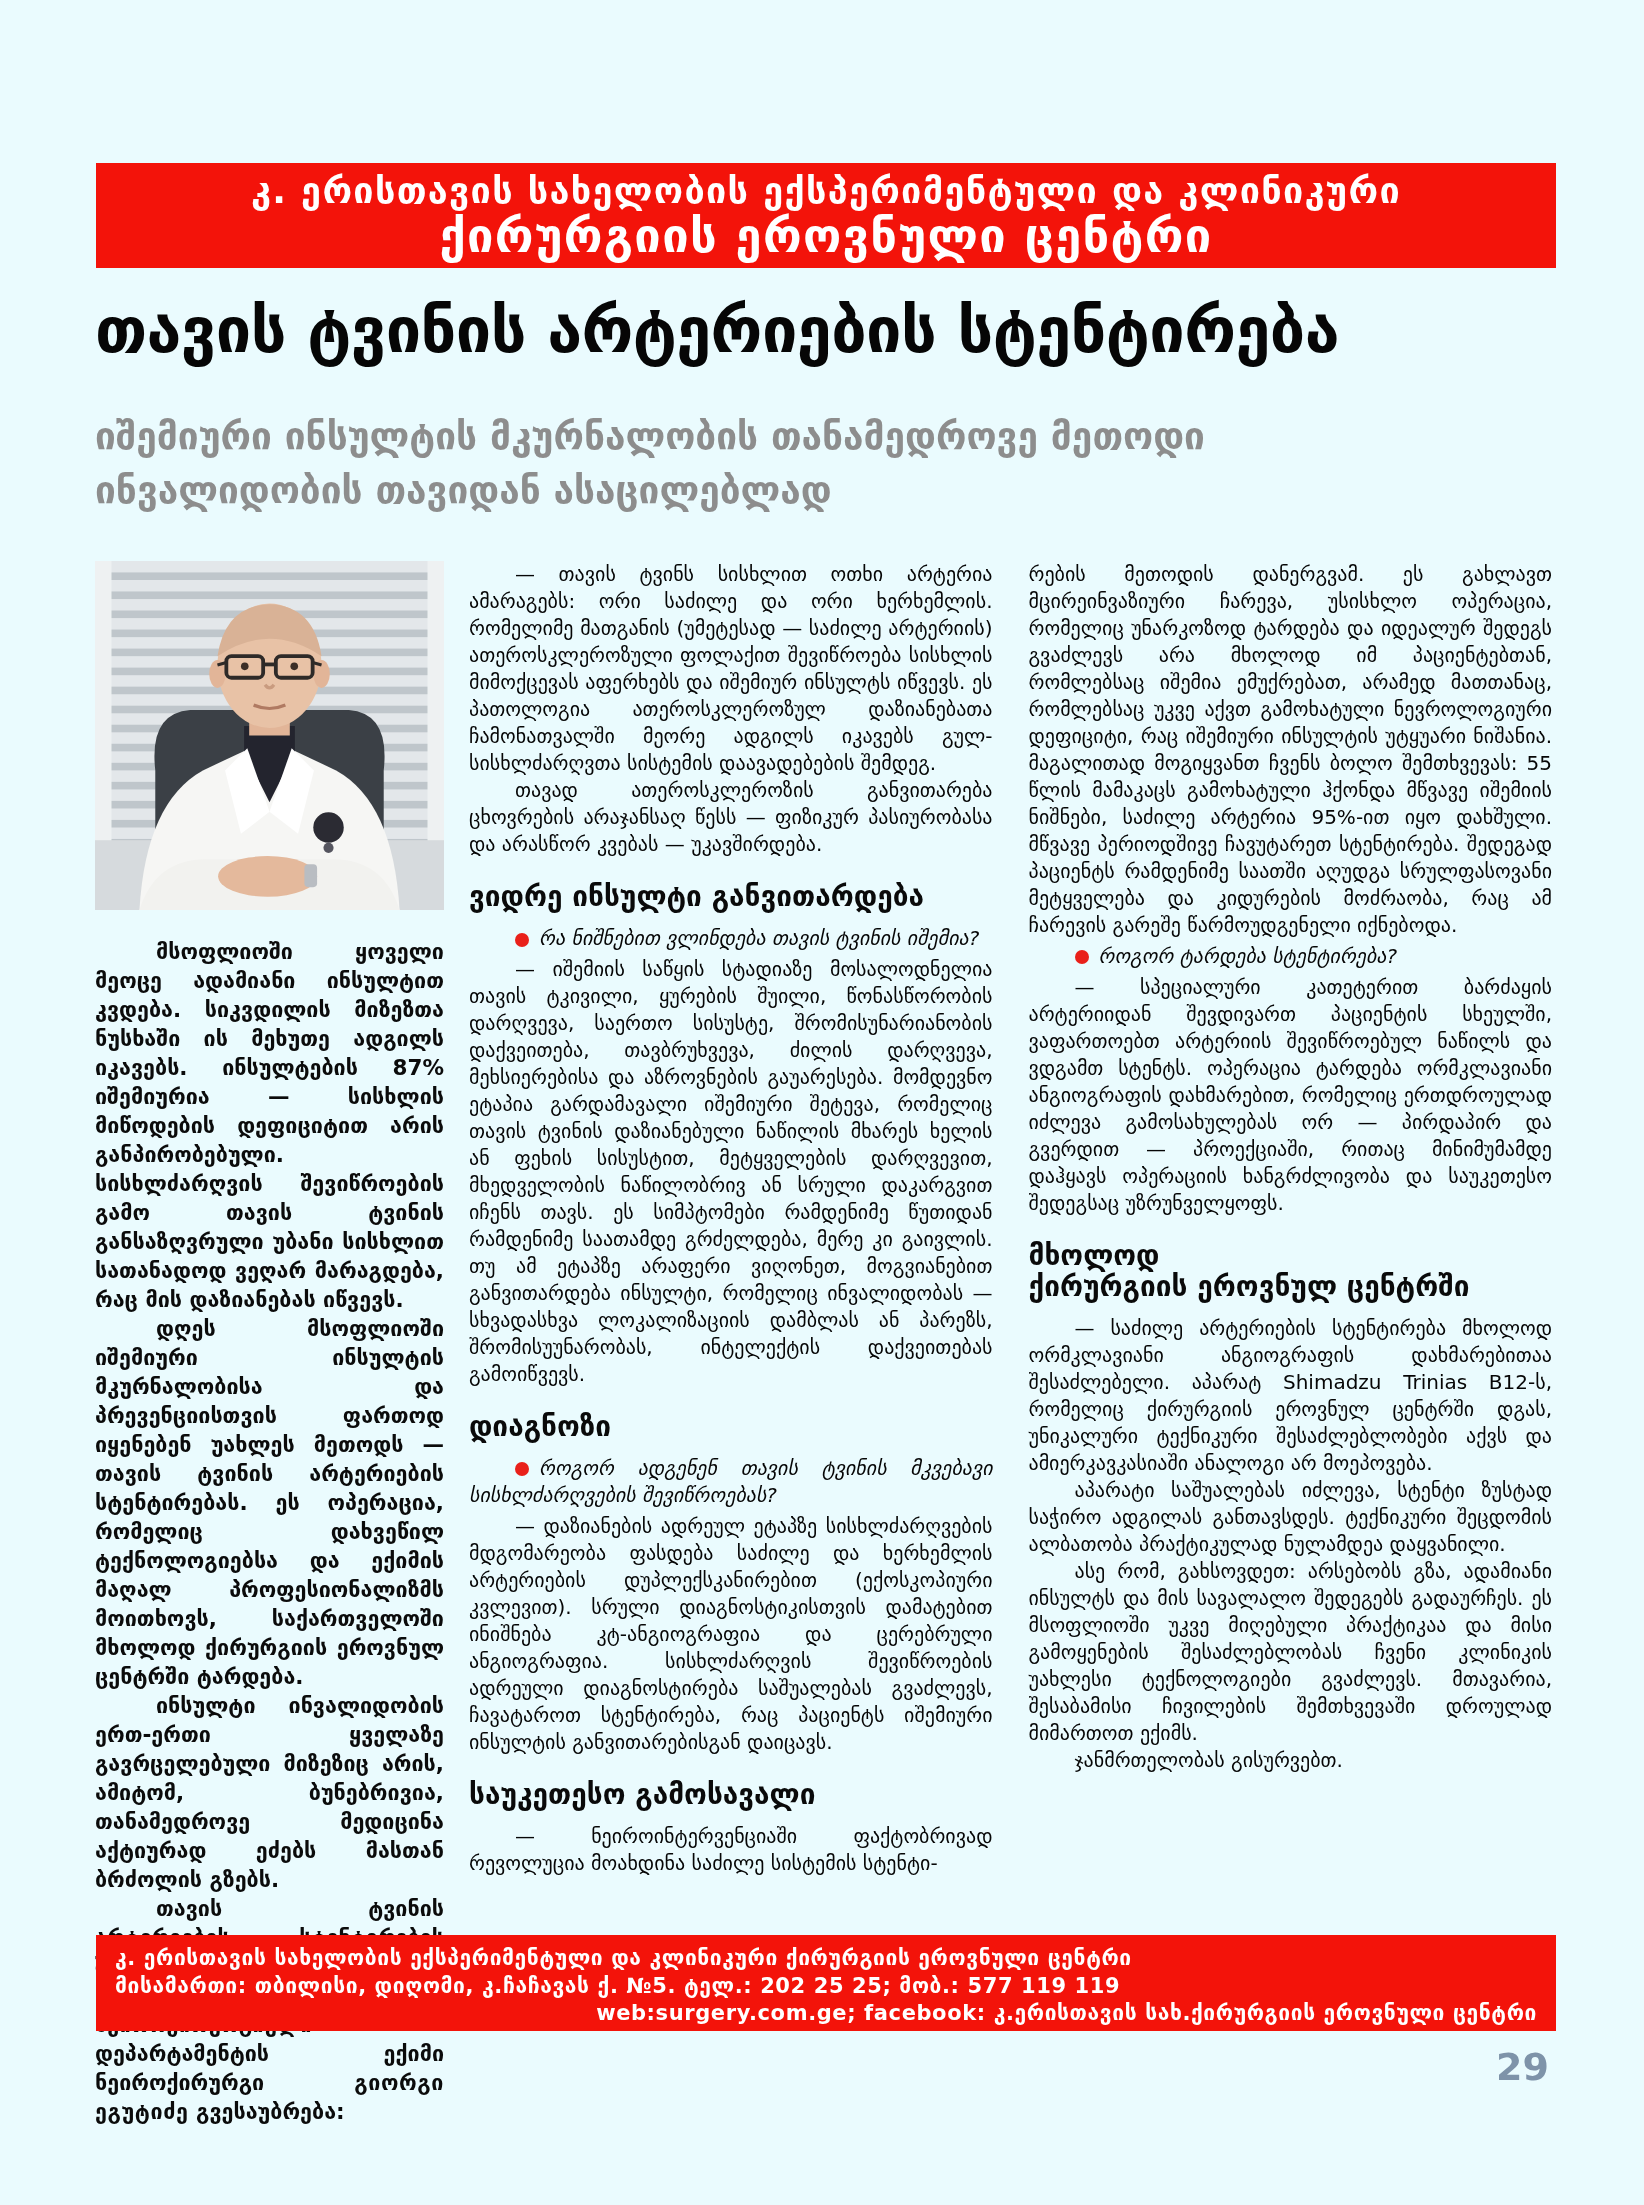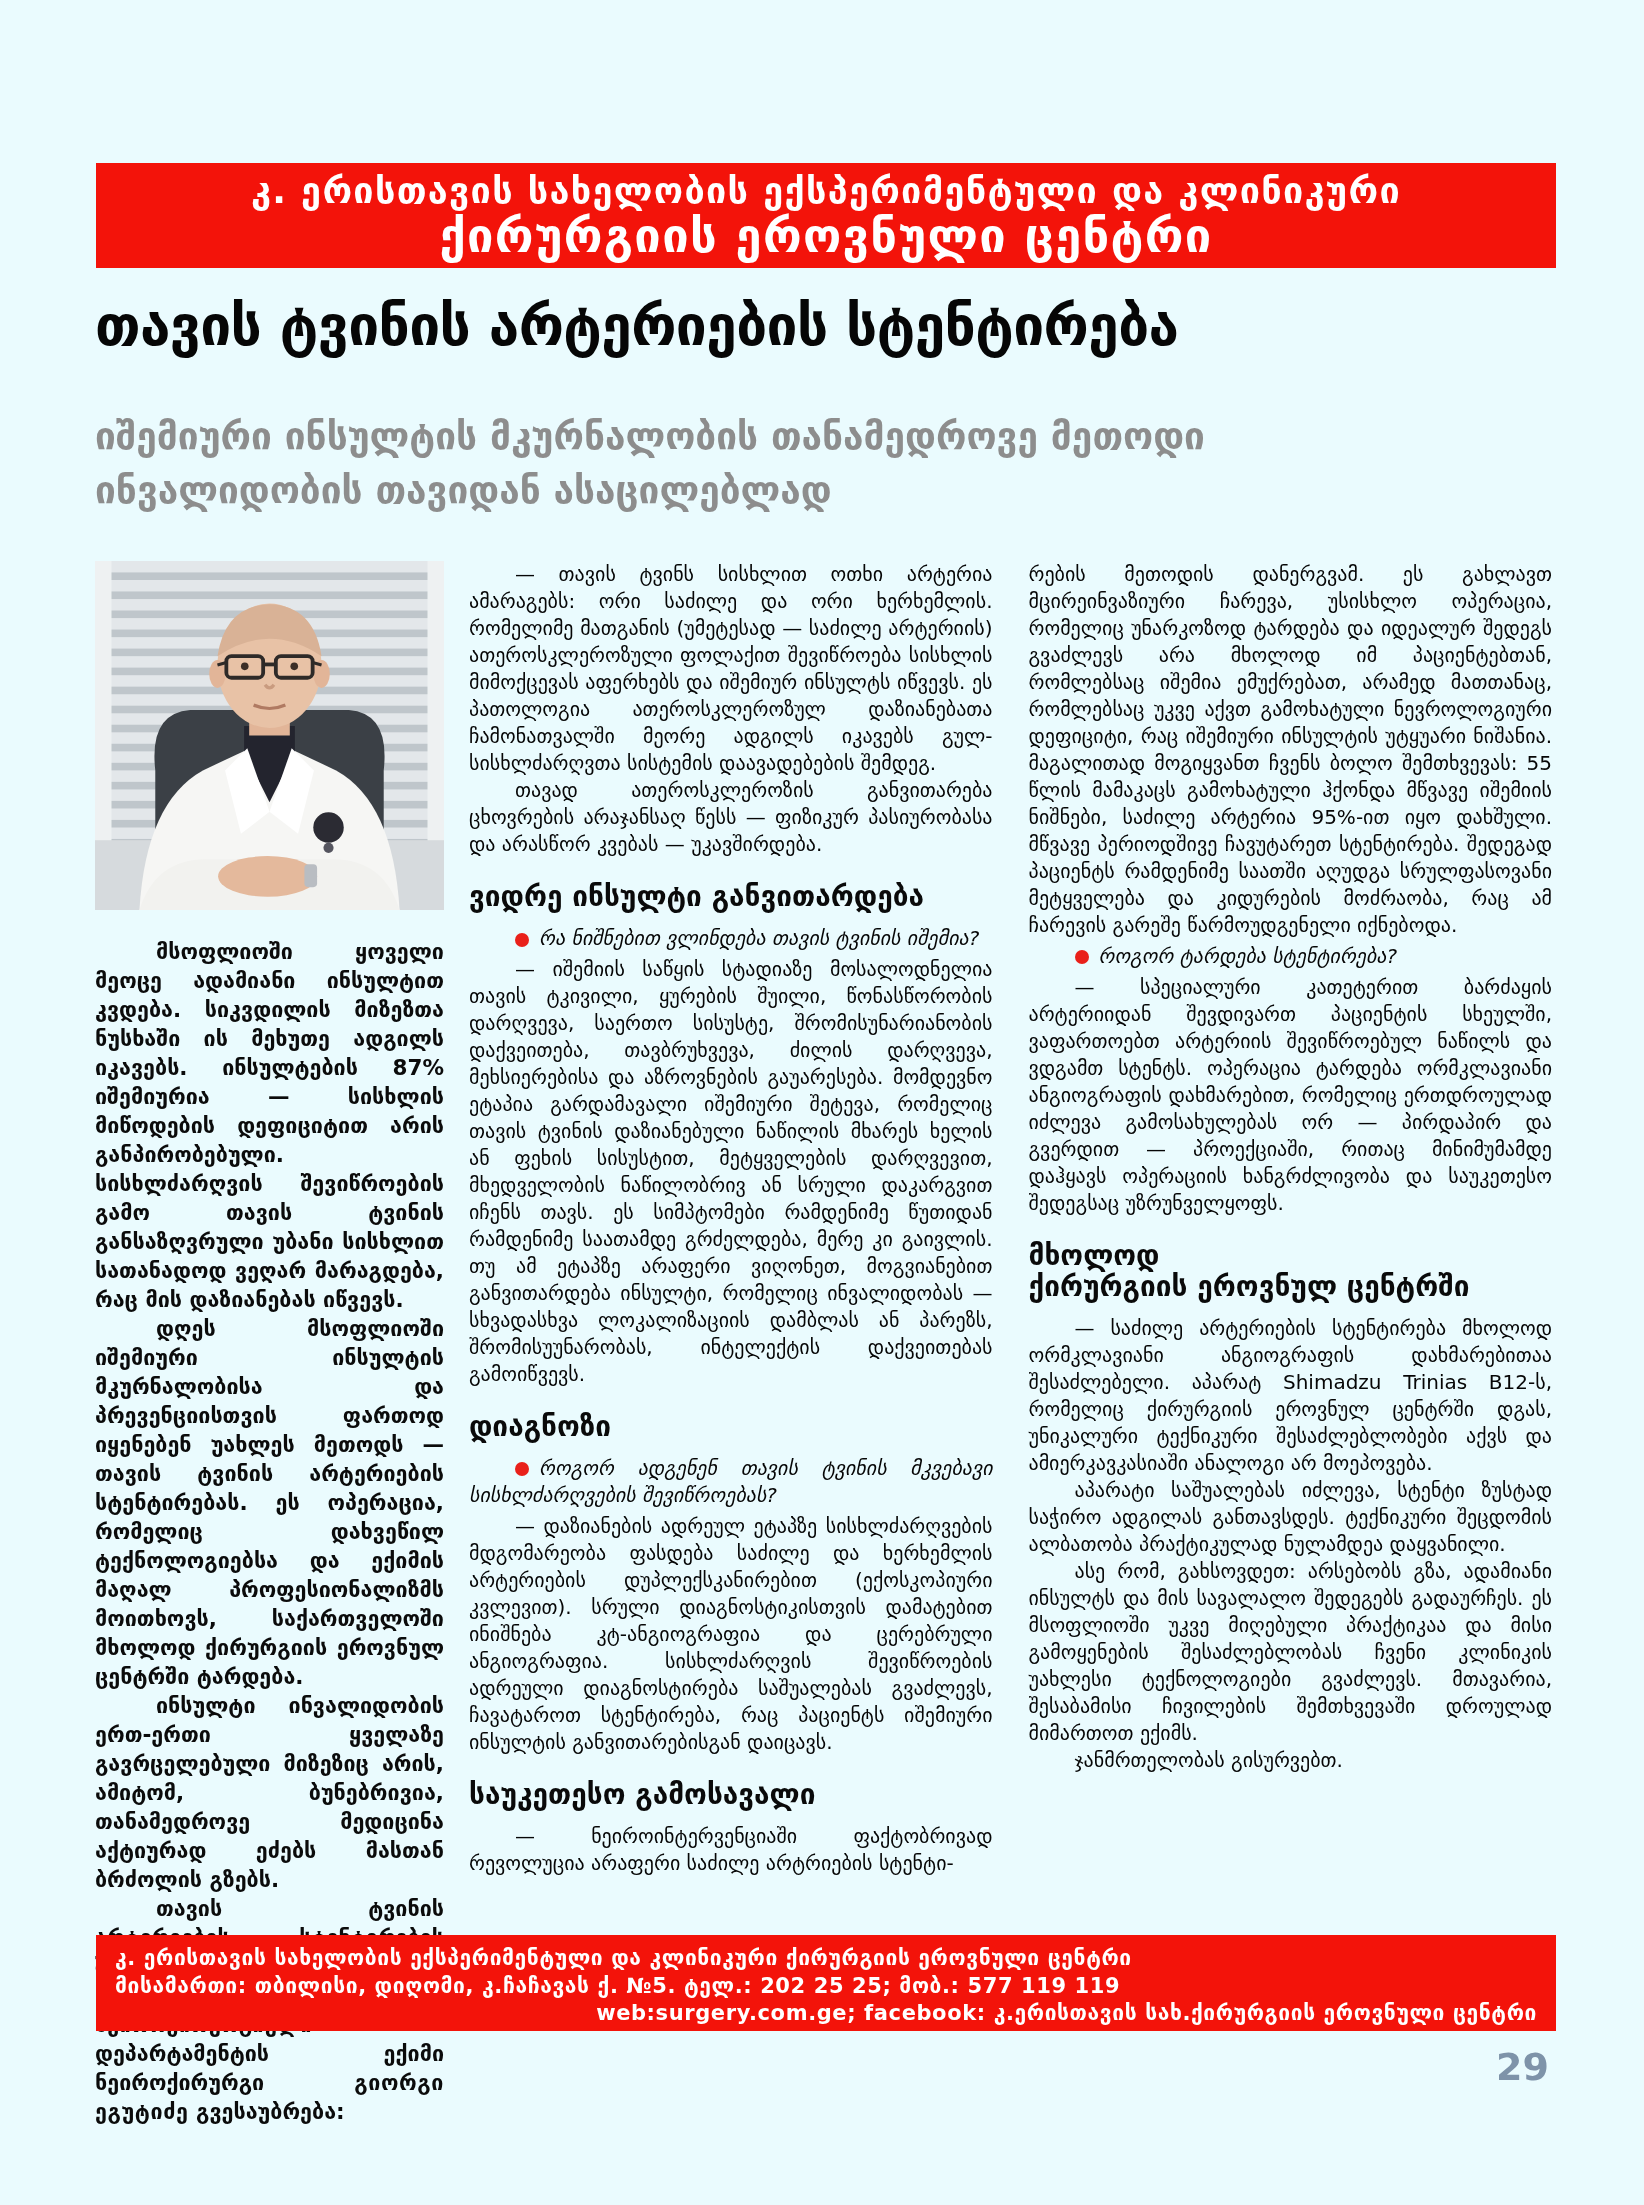--- a/index.html
+++ b/index.html
@@ -15,21 +15,21 @@
   .banner{
     position:absolute;left:96px;top:163px;width:1460px;height:105px;
     background:#f3130a;color:#ffffff;text-align:center;
     display:flex;flex-direction:column;justify-content:center;gap:2.5px;
   }
   .banner-line1{font-size:36px;font-weight:bold;letter-spacing:1.3px;line-height:1.05;}
   .banner-line2{font-size:47px;font-weight:bold;letter-spacing:1.3px;line-height:1.0;}
   
   .headline{
     position:absolute;left:95px;top:296px;width:1462px;margin:0;
-    font-size:55px;font-weight:bold;color:#060606;
+    font-size:63px;font-weight:bold;color:#060606;
     white-space:nowrap;letter-spacing:-0.6px;line-height:1.1;
   }
   .subhead{
     position:absolute;left:95px;top:410px;width:1474px;
     color:#8d8d8d;font-weight:bold;font-size:37px;line-height:1.45;
   }
   
   .content{
     position:absolute;left:95px;top:561px;width:1457px;
     display:flex;align-items:flex-start;
@@ -147,21 +147,21 @@
     <div class="col col-mid">
       <p class="bodyp">— თავის ტვინს სისხლით ოთხი არტერია ამარაგებს: ორი საძილე და ორი ხერხემლის. რომელიმე მათგანის (უმეტესად — საძილე არტერიის) ათეროსკლეროზული ფოლაქით შევიწროება სისხლის მიმოქცევას აფერხებს და იშემიურ ინსულტს იწვევს. ეს პათოლოგია ათეროსკლეროზულ დაზიანებათა ჩამონათვალში მეორე ადგილს იკავებს გულ-სისხლძარღვთა სისტემის დაავადებების შემდეგ.</p>
       <p class="bodyp">თავად ათეროსკლეროზის განვითარება ცხოვრების არაჯანსაღ წესს — ფიზიკურ პასიურობასა და არასწორ კვებას — უკავშირდება.</p>
       <h2 class="colhead">ვიდრე ინსულტი განვითარდება</h2>
       <p class="question"><span class="bullet"></span><span>რა ნიშნებით ვლინდება თავის ტვინის იშემია?</span></p>
       <p class="bodyp">— იშემიის საწყის სტადიაზე მოსალოდნელია თავის ტკივილი, ყურების შუილი, წონასწორობის დარღვევა, საერთო სისუსტე, შრომისუნარიანობის დაქვეითება, თავბრუხვევა, ძილის დარღვევა, მეხსიერებისა და აზროვნების გაუარესება. მომდევნო ეტაპია გარდამავალი იშემიური შეტევა, რომელიც თავის ტვინის დაზიანებული ნაწილის მხარეს ხელის ან ფეხის სისუსტით, მეტყველების დარღვევით, მხედველობის ნაწილობრივ ან სრული დაკარგვით იჩენს თავს. ეს სიმპტომები რამდენიმე წუთიდან რამდენიმე საათამდე გრძელდება, მერე კი გაივლის. თუ ამ ეტაპზე არაფერი ვიღონეთ, მოგვიანებით განვითარდება ინსულტი, რომელიც ინვალიდობას — სხვადასხვა ლოკალიზაციის დამბლას ან პარეზს, შრომისუუნარობას, ინტელექტის დაქვეითებას გამოიწვევს.</p>
       <h2 class="colhead">დიაგნოზი</h2>
       <p class="question"><span class="bullet"></span><span>როგორ ადგენენ თავის ტვინის მკვებავი სისხლძარღვების შევიწროებას?</span></p>
       <p class="bodyp">— დაზიანების ადრეულ ეტაპზე სისხლძარღვების მდგომარეობა ფასდება საძილე და ხერხემლის არტერიების დუპლექსკანირებით (ექოსკოპიური კვლევით). სრული დიაგნოსტიკისთვის დამატებით ინიშნება კტ-ანგიოგრაფია და ცერებრული ანგიოგრაფია. სისხლძარღვის შევიწროების ადრეული დიაგნოსტირება საშუალებას გვაძლევს, ჩავატაროთ სტენტირება, რაც პაციენტს იშემიური ინსულტის განვითარებისგან დაიცავს.</p>
       <h2 class="colhead">საუკეთესო გამოსავალი</h2>
-      <p class="bodyp">— ნეიროინტერვენციაში ფაქტობრივად რევოლუცია არაფერი საძილე არტრიების სტენტი-</p>
+      <p class="bodyp">— ნეიროინტერვენციაში ფაქტობრივად რევოლუცია მოახდინა საძილე სისტემის სტენტი-</p>
     </div>
 
     <div class="col col-right">
       <p class="bodyp noindent">რების მეთოდის დანერგვამ. ეს გახლავთ მცირეინვაზიური ჩარევა, უსისხლო ოპერაცია, რომელიც უნარკოზოდ ტარდება და იდეალურ შედეგს გვაძლევს არა მხოლოდ იმ პაციენტებთან, რომლებსაც იშემია ემუქრებათ, არამედ მათთანაც, რომლებსაც უკვე აქვთ გამოხატული ნევროლოგიური დეფიციტი, რაც იშემიური ინსულტის უტყუარი ნიშანია. მაგალითად მოგიყვანთ ჩვენს ბოლო შემთხვევას: 55 წლის მამაკაცს გამოხატული ჰქონდა მწვავე იშემიის ნიშნები, საძილე არტერია 95%-ით იყო დახშული. მწვავე პერიოდშივე ჩავუტარეთ სტენტირება. შედეგად პაციენტს რამდენიმე საათში აღუდგა სრულფასოვანი მეტყველება და კიდურების მოძრაობა, რაც ამ ჩარევის გარეშე წარმოუდგენელი იქნებოდა.</p>
       <p class="question"><span class="bullet"></span><span>როგორ ტარდება სტენტირება?</span></p>
       <p class="bodyp">— სპეციალური კათეტერით ბარძაყის არტერიიდან შევდივართ პაციენტის სხეულში, ვაფართოებთ არტერიის შევიწროებულ ნაწილს და ვდგამთ სტენტს. ოპერაცია ტარდება ორმკლავიანი ანგიოგრაფის დახმარებით, რომელიც ერთდროულად იძლევა გამოსახულებას ორ — პირდაპირ და გვერდით — პროექციაში, რითაც მინიმუმამდე დაჰყავს ოპერაციის ხანგრძლივობა და საუკეთესო შედეგსაც უზრუნველყოფს.</p>
       <h2 class="colhead">მხოლოდ
 ქირურგიის ეროვნულ ცენტრში</h2>
       <p class="bodyp">— საძილე არტერიების სტენტირება მხოლოდ ორმკლავიანი ანგიოგრაფის დახმარებითაა შესაძლებელი. აპარატ Shimadzu Trinias B12-ს, რომელიც ქირურგიის ეროვნულ ცენტრში დგას, უნიკალური ტექნიკური შესაძლებლობები აქვს და ამიერკავკასიაში ანალოგი არ მოეპოვება.</p>
       <p class="bodyp">აპარატი საშუალებას იძლევა, სტენტი ზუსტად საჭირო ადგილას განთავსდეს. ტექნიკური შეცდომის ალბათობა პრაქტიკულად ნულამდეა დაყვანილი.</p>

